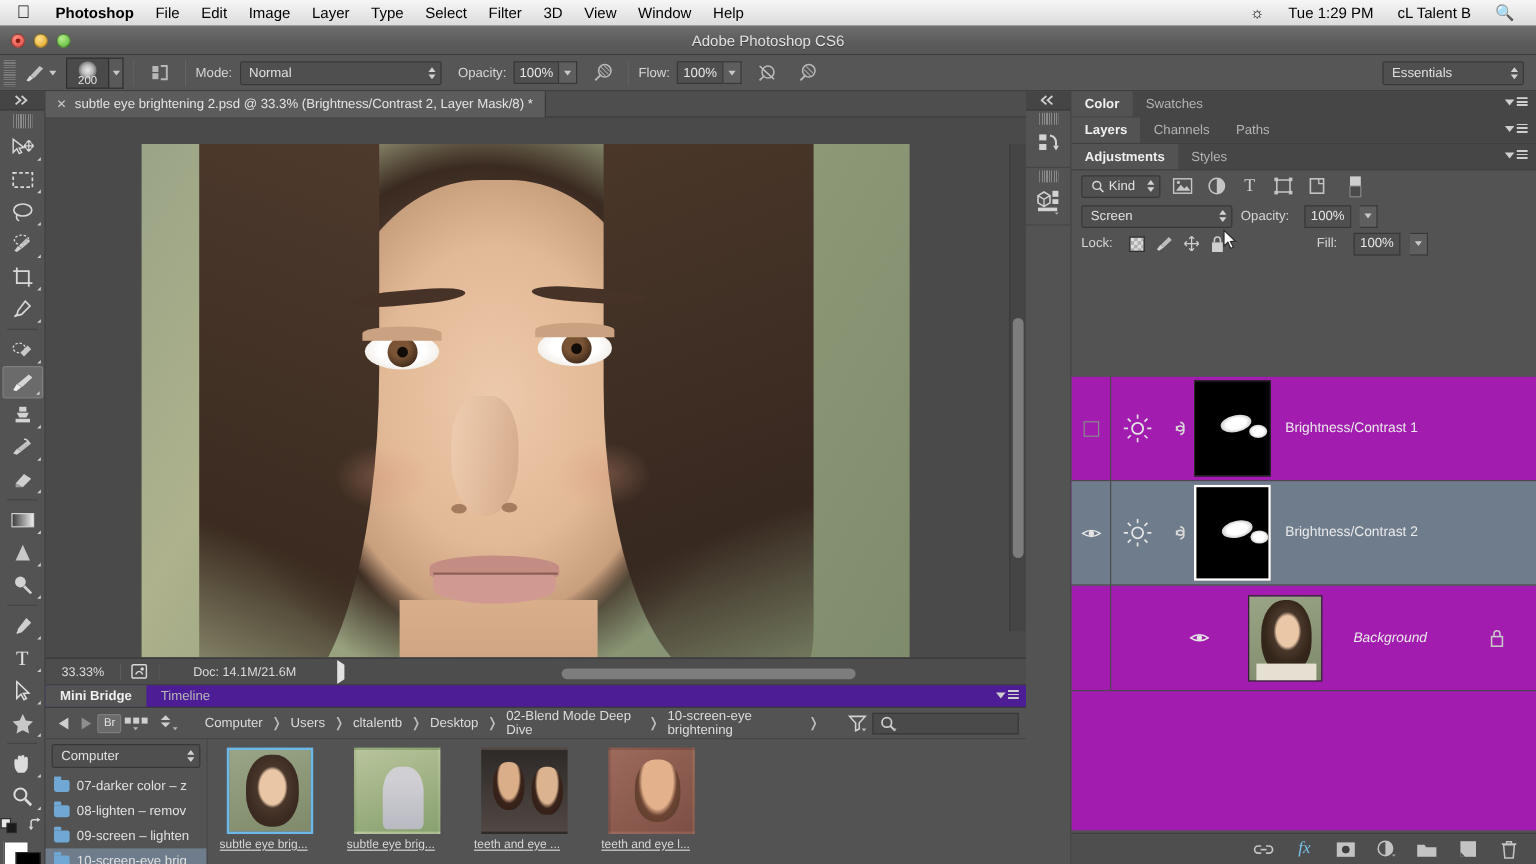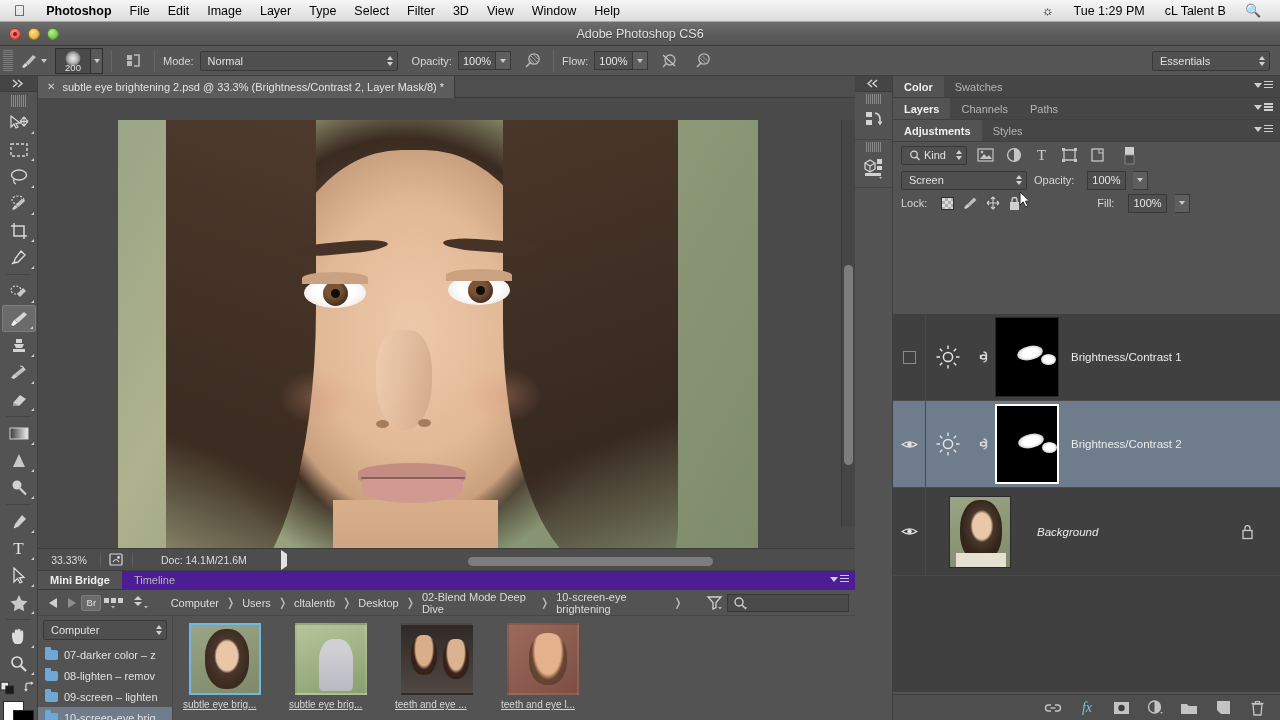--- a/index.html
+++ b/index.html
@@ -255,21 +255,21 @@
     background-image:linear-gradient(45deg,#aaa 25%,transparent 25%,transparent 75%,#aaa 75%),
                      linear-gradient(45deg,#aaa 25%,#ddd 25%,#ddd 75%,#aaa 75%);
     background-size:6px 6px; background-position:0 0,3px 3px; border:1px solid #2f2f2f;}
   .tooltip{
     position:absolute; background:#f7f4cf; border:1px solid #918f70; color:#121212;
     font-size:11px; padding:3px 6px 4px; white-space:nowrap; z-index:50;
     box-shadow:0 1px 2px rgba(0,0,0,.4);
   }
   .cursor-arrow{ position:absolute; z-index:60; width:12px; height:18px; }
 
-  .layerlist{ position:absolute; left:0; right:0; top:238px; bottom:28px; background:#404040; }
+  .layerlist{ position:absolute; left:0; right:0; top:238px; bottom:28px; background:#a21caf; }
   .layerrow{ height:87px; display:flex; align-items:center; border-bottom:1px solid #4a4a4a; position:relative; }
   .layerrow.selected{ background:#6f7c8c; }
   .eyecol{ width:32px; display:flex; align-items:center; justify-content:center; }
   .eyebox{ width:13px;height:13px;border:1px solid #8a8a8a; }
   .eyeicon{ width:17px;height:11px; }
   .divline{ position:absolute; left:32px; top:0; bottom:0; width:1px; background:#4a4a4a; }
   .adjthumb{ width:46px; display:flex; align-items:center; justify-content:center; }
   .linkico{ width:24px; display:flex; align-items:center; justify-content:center; }
   .maskthumb{ width:64px;height:80px; background:#000; border:1px solid #2a2a2a; position:relative; }
   .maskthumb.active{ border:2px solid #ffffff; }
@@ -345,21 +345,21 @@
     <div class="ob-sep"></div>
     <div class="ob-icon">
       <svg width="17" height="17" viewBox="0 0 17 17">
           <rect x="2" y="3" width="5" height="5" fill="#c9c9c9"></rect>
           <rect x="2" y="9" width="5" height="5" fill="#c9c9c9"></rect>
           <path d="M9 3 h5 v11 h-5" fill="none" stroke="#c9c9c9" stroke-width="1.6"></path>
         </svg>
     </div>
     <div class="ob-sep"></div>
     <span class="ob-label">Mode:</span>
-    <div class="select-ui" style="width:198px;">
+    <div class="select-ui" style="width:168px;">
       <span>Normal</span>
       <span class="stepper">
           <i class="tri-up-s"></i>
           <i class="tri-dn-s"></i>
         </span>
     </div>
     <span class="ob-label" style="margin-left:14px;">Opacity:</span>
     <div class="numbox">100%</div>
     <div class="numbtn">
         <span class="tri-dn"></span>
@@ -948,21 +948,21 @@
               <path d="M6.5 14 a3 3 0 0 0 3-3 v-1 a3 3 0 0 0-6 0 v1" fill="none" stroke="#d8d8d8" stroke-width="1.4"></path>
             </svg>
         </div>
         <div class="maskthumb active">
           <div class="mblobA"></div>
           <div class="mblobB"></div>
         </div>
         <div class="layername">Brightness/Contrast 2</div>
       </div>
 
-      <div class="layerrow" style="height:88px;">
+      <div class="layerrow" style="height:88px;justify-content:center;">
         <div class="eyecol">
           <svg class="eyeicon" viewBox="0 0 18 12">
             <path d="M1 6 q8-5.5 16 0 q-8 5.5-16 0z" fill="none" stroke="#e4e4e4" stroke-width="1.3"></path>
             <circle cx="9" cy="6" r="2.4" fill="#e4e4e4"></circle>
           </svg>
         </div>
         <div class="divline"></div>
         <div style="width:110px;display:flex;align-items:center;justify-content:center;">
           <div class="bgthumb">
             <div class="bgface"></div>

